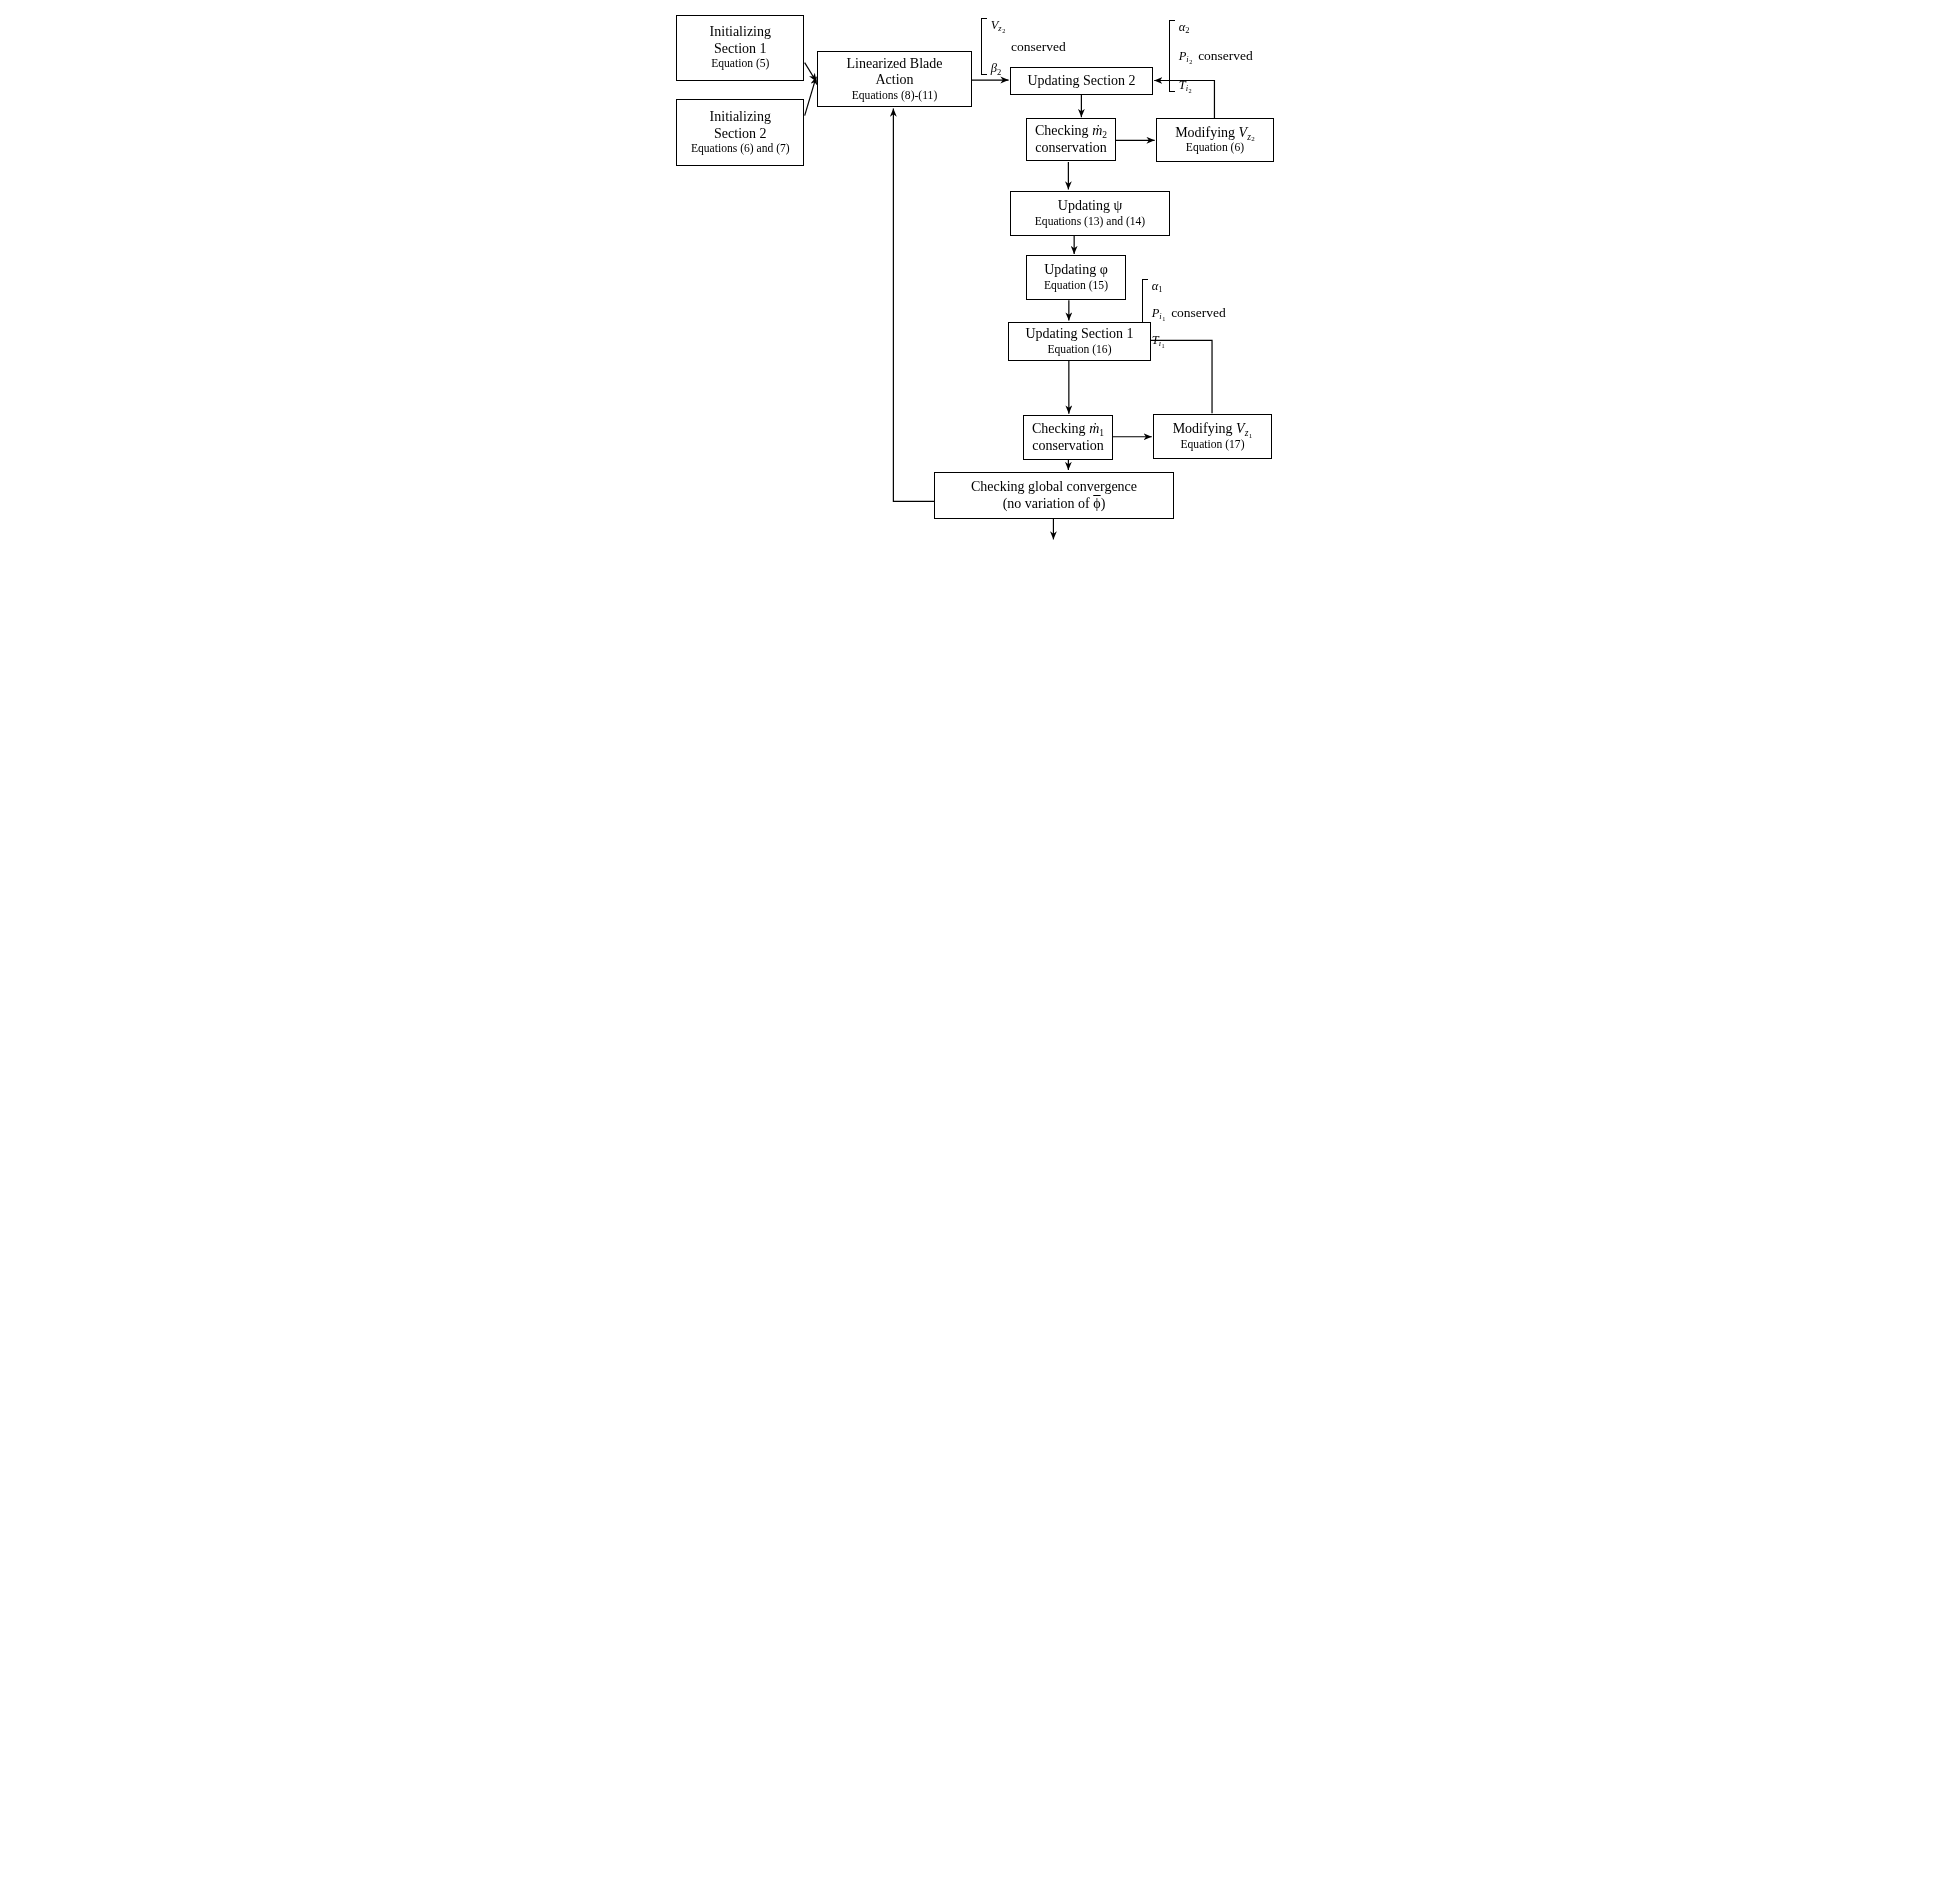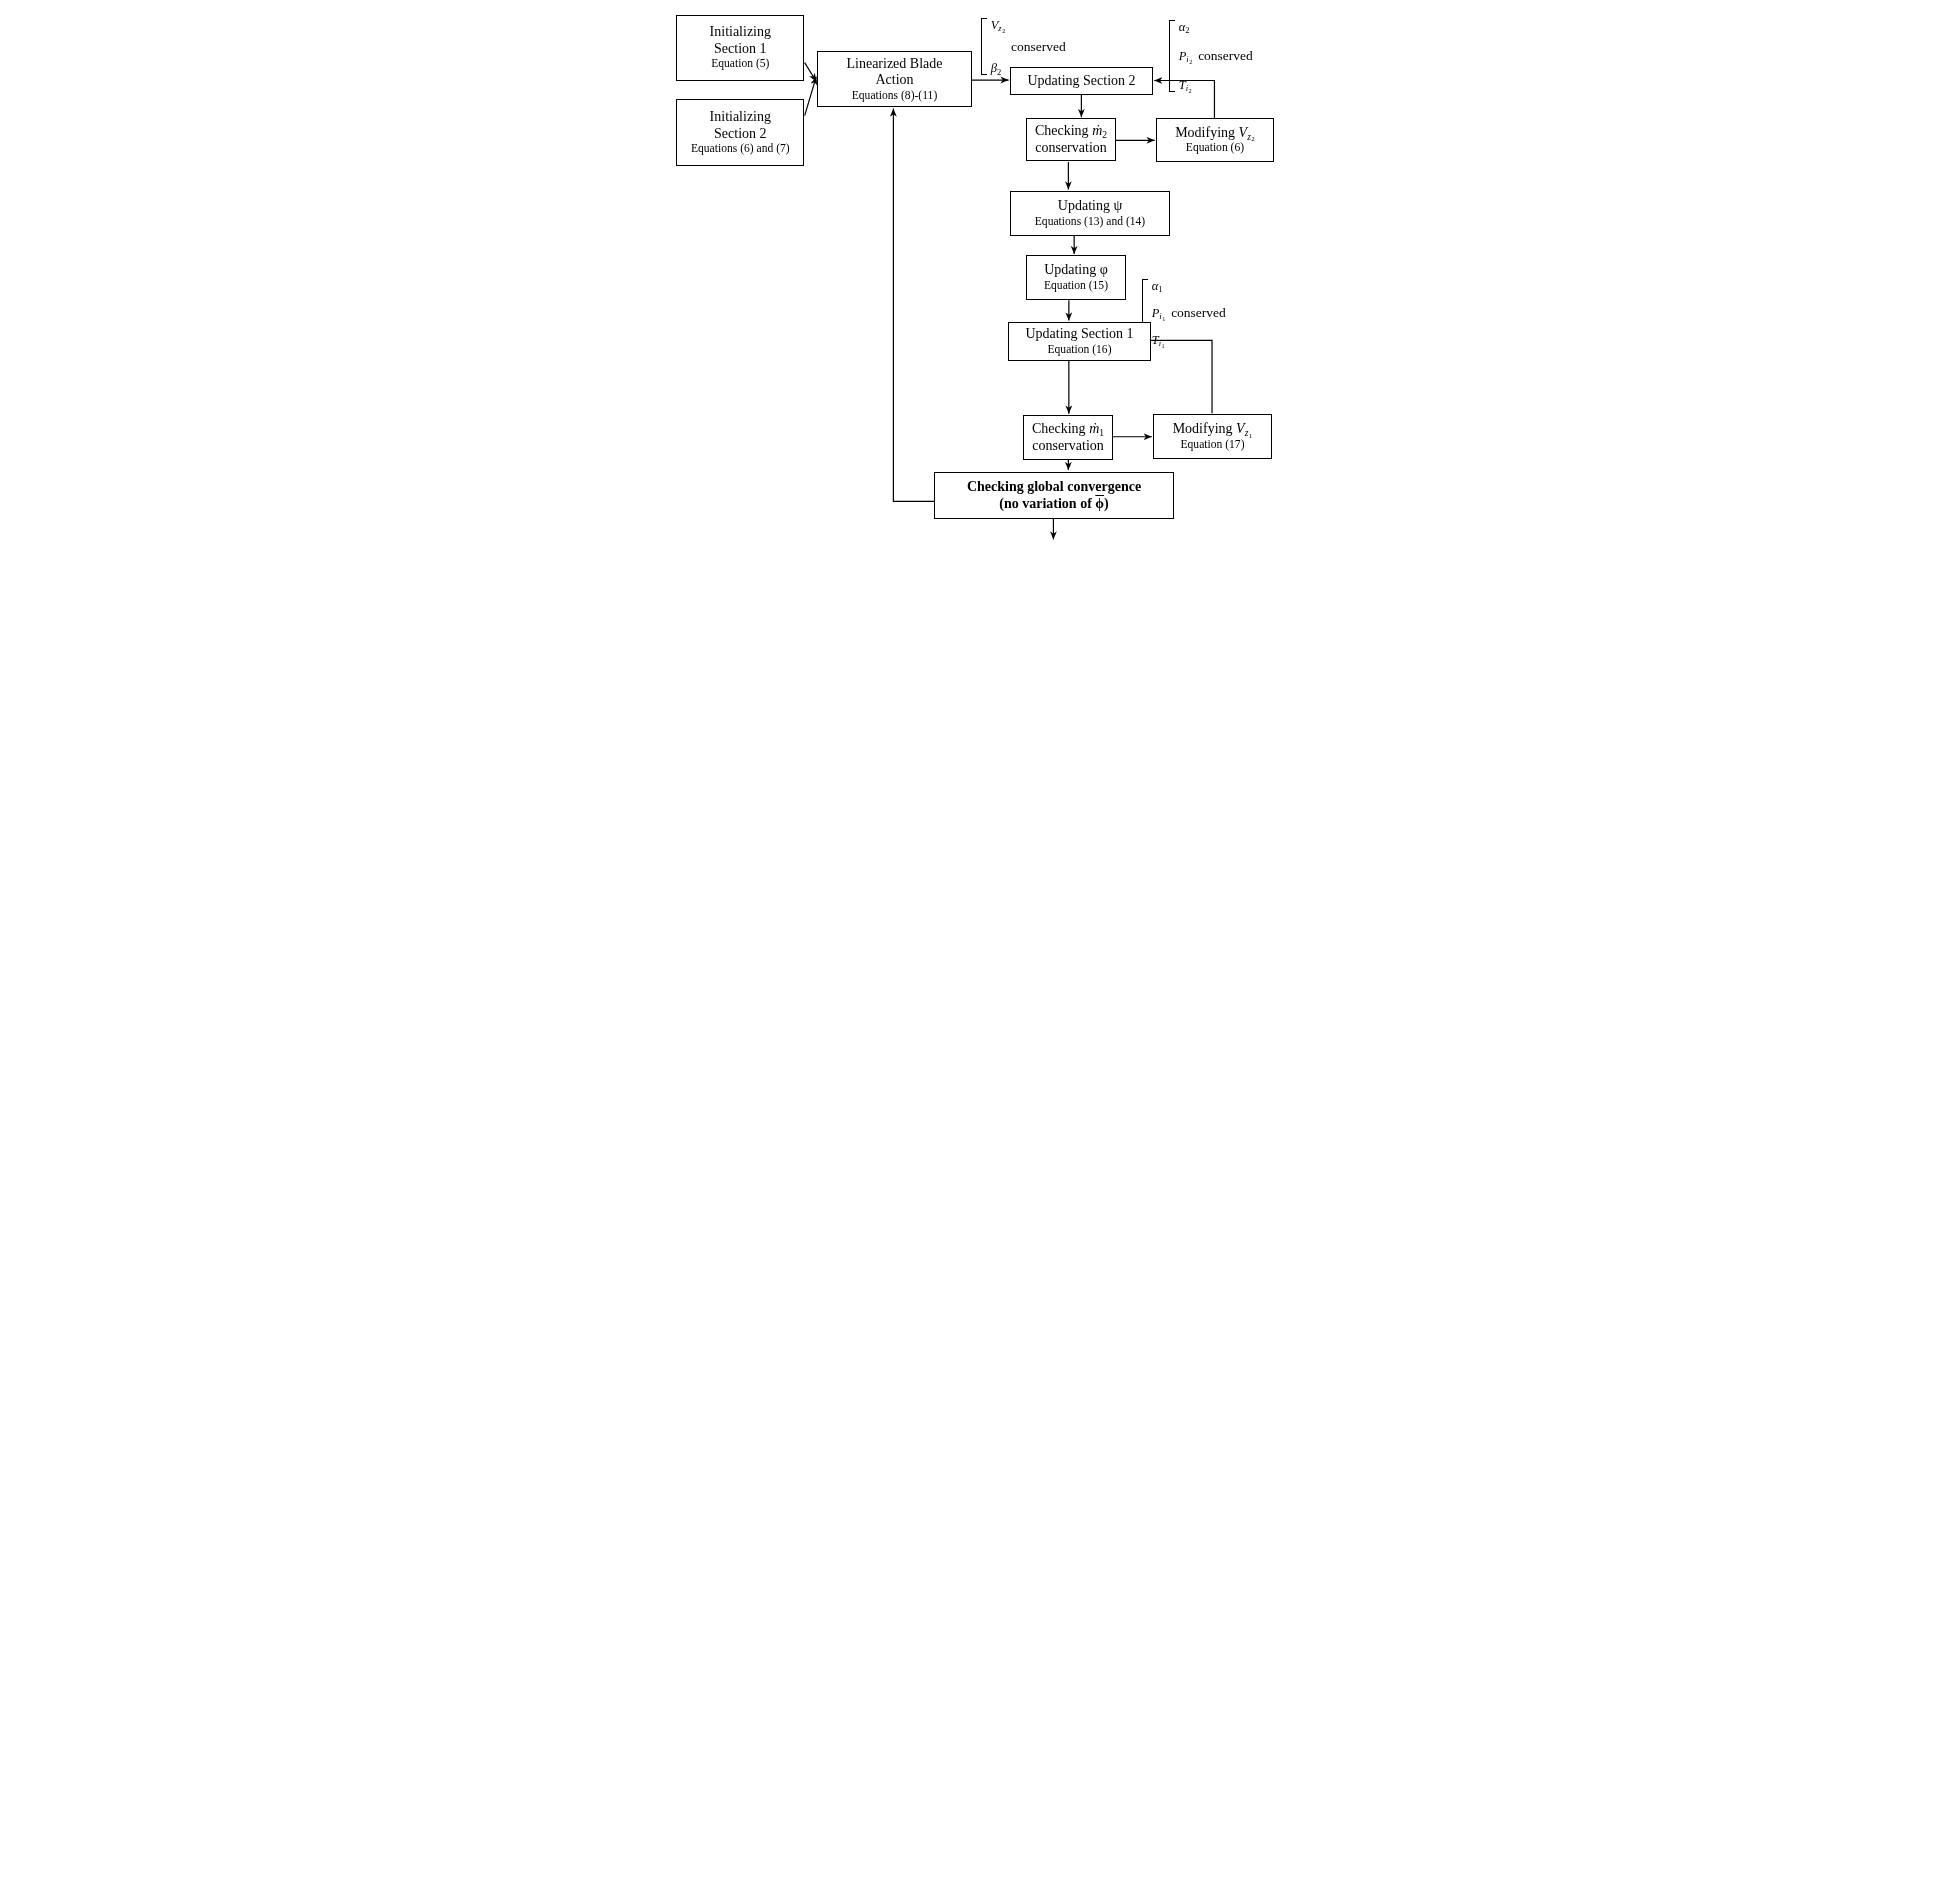--- a/index.html
+++ b/index.html
@@ -131,20 +131,20 @@
   <div class="box" style="left:351px;top:415px;width:90px;height:45px;font-family:Liberation Serif, serif;">
     <div class="t"><span>Checking </span><span><span class="mi">ṁ</span><span class="msub">1</span></span></div>
     <div class="t">conservation</div>
   </div>
 
   <div class="box" style="left:481px;top:414px;width:119px;height:45px;">
     <div class="t"><span>Modifying </span><span><span class="mi">V</span><span class="msub mi">z</span><span class="msub2">1</span></span></div>
     <div class="s">Equation (17)</div>
   </div>
 
-  <div class="box" style="left:262px;top:472px;width:240px;height:47px;font-weight:bold;">
+  <div class="box" style="left:262px;top:472px;width:240px;height:47px;">
     <div class="t">Checking global convergence</div>
     <div class="t"><span>(no variation of </span><span class="ov">ϕ</span><span>)</span></div>
   </div>
 
 
 </div>
 
 
 </body></html>

